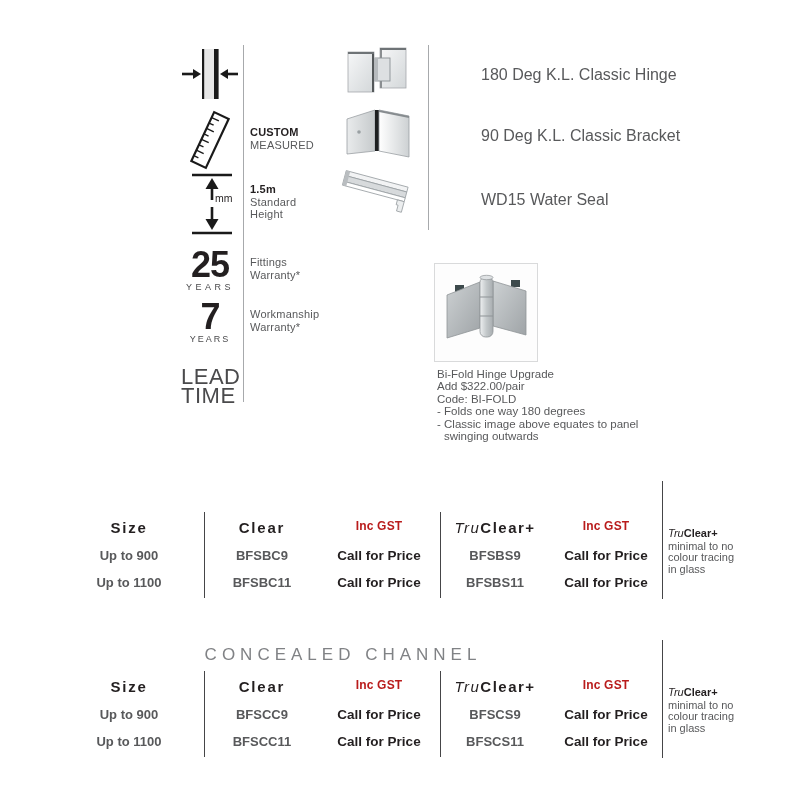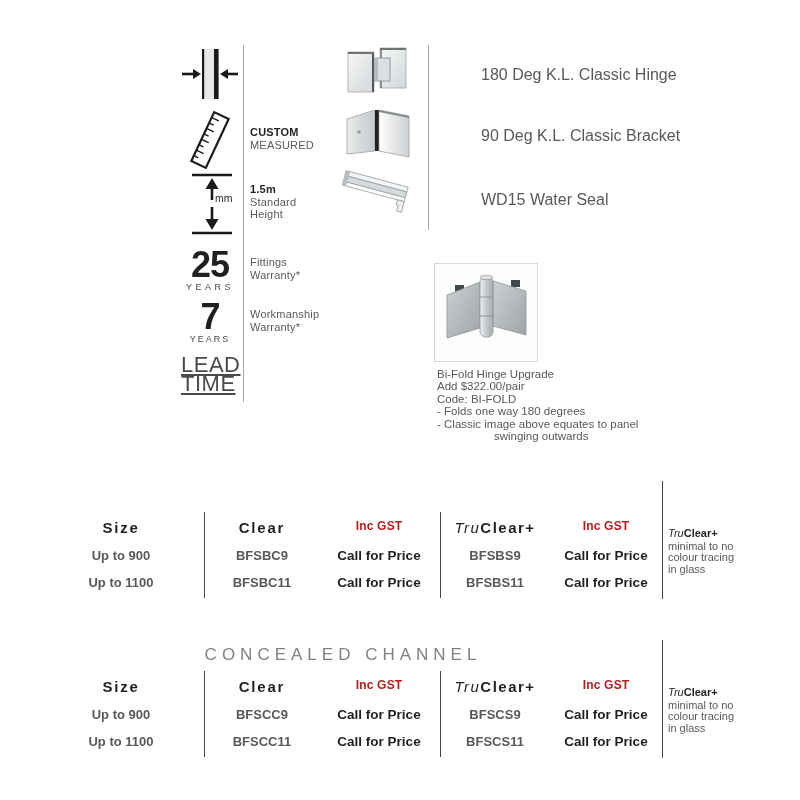--- a/index.html
+++ b/index.html
@@ -22,28 +22,28 @@
   .years-small { font-size:9px; letter-spacing:3.5px; color:#4a4a4c; margin-top:1px; }
   .years-small.narrow { letter-spacing:2px; }
   .leadtime { position:absolute; left:181px; width:62px; font-size:22px; line-height:18.5px; color:#4a4a4c; letter-spacing:0.5px; }
 
   .unit-label { position:absolute; font-size:10.5px; color:#231f20; }
 
   
   .prod-label { position:absolute; left:437px; font-size:16px; color:#58595b;margin-left:44px; }
   .bifold-box { position:absolute; left:434px; top:263px; width:104px; height:99px; border:1px solid #d9dadb; background:#fdfdfd; }
   .bifold-text { position:absolute; left:437px; top:368px; font-size:11.5px; line-height:12.4px; color:#58595b; }
-  .bifold-text .indent { padding-left:7px;text-align:center; }
+  .bifold-text .indent { padding-left:7px; }
 
   
   .table-wrap { position:absolute; left:58px; width:700px; height:122px; }
   .t-title { position:absolute; left:0; top:0; width:570px; text-align:center;
              font-size:17px; letter-spacing:5px; color:#808285; }
   .t-cell { position:absolute; text-align:center; white-space:nowrap; }
-  .c-size  { left:8px;   width:110px;text-align:center; }
+  .c-size  { left:16px;   width:110px;text-align:center; }
   .c-clear { left:150px; width:108px; }
   .c-gst   { left:266px; width:110px; }
   .c-tru   { left:385px; width:104px; }
   .c-gst2  { left:493px; width:110px; }
   .r-head { top:33px; }
   .r-1 { top:62px; }
   .r-2 { top:89px; }
   .h-main { font-weight:bold; font-size:15px; letter-spacing:1.8px; color:#231f20; }
   .h-gst  { font-weight:bold; font-size:12px; letter-spacing:0.2px; color:#b91c1c; }
   .h-tru  { font-size:15px; color:#231f20; letter-spacing:1.5px; }
@@ -127,21 +127,21 @@
 
   <div class="years-box" style="top:301px;">
     <div class="years-big">7</div>
     <div class="years-small narrow">YEARS</div>
   </div>
   <div class="spec-text" style="top:308px;">
     <div>Workmanship</div>
     <div>Warranty*</div>
   </div>
 
-  <div class="leadtime" style="top:356px;text-decoration:underline;">
+  <div class="leadtime" style="top:368px;">
     <div>LEAD</div>
     <div>TIME</div>
   </div>
 
   <div class="vline" style="left:428px; top:45px; height:185px;"></div>
 
   <div class="icon-box" style="left:346px; top:45px; width:64px; height:50px;">
     <svg width="64" height="50" viewBox="0 0 64 50">
       <defs>
         <linearGradient id="gp1" x1="0" y1="0" x2="1" y2="1">

